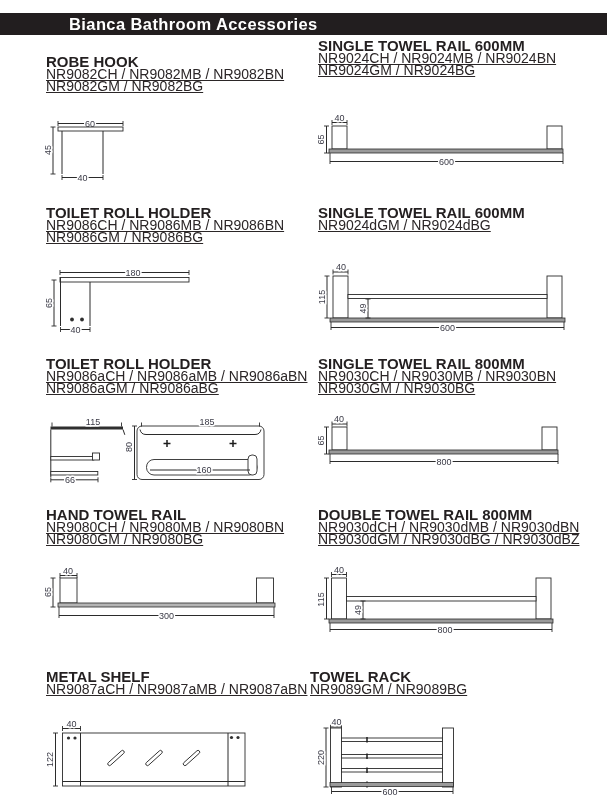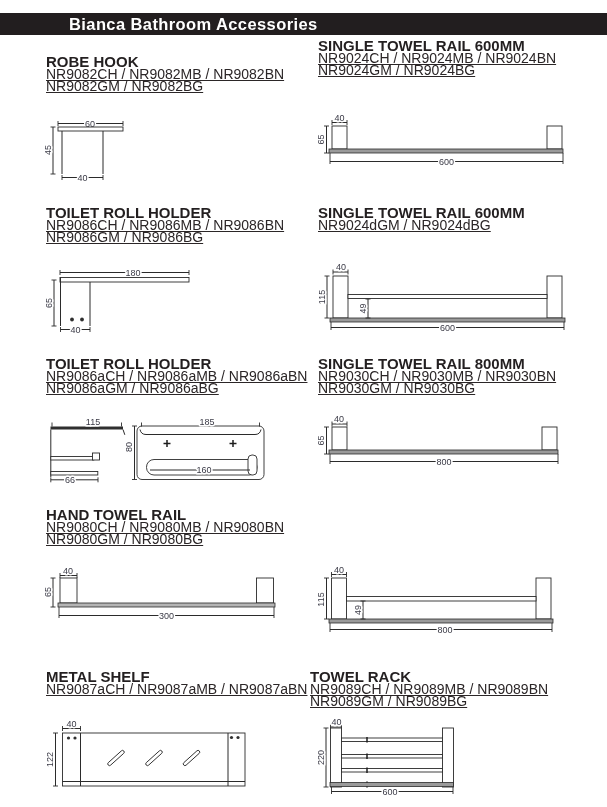--- a/index.html
+++ b/index.html
@@ -58,27 +58,31 @@
   <div class="product" style="left:318px;top:358px">
     <div class="ptitle">SINGLE TOWEL RAIL 800MM</div>
     <div class="code">NR9030CH / NR9030MB / NR9030BN</div>
     <div class="code">NR9030GM / NR9030BG</div>
   </div>
   <div class="product" style="left:46px;top:509px">
     <div class="ptitle">HAND TOWEL RAIL</div>
     <div class="code">NR9080CH / NR9080MB / NR9080BN</div>
     <div class="code">NR9080GM / NR9080BG</div>
   </div>
+  <div class="product" style="left:318px;top:509px">
+    <div class="ptitle">DOUBLE TOWEL RAIL 800MM</div>
+    <div class="code">NR9030dCH / NR9030dMB / NR9030dBN</div>
+    <div class="code">NR9030dGM / NR9030dBG / NR9030dBZ</div>
+  </div>
   <div class="product" style="left:46px;top:671px">
     <div class="ptitle">METAL SHELF</div>
     <div class="code">NR9087aCH / NR9087aMB / NR9087aBN</div>
   </div>
   <div class="product" style="left:310px;top:671px">
     <div class="ptitle">TOWEL RACK</div>
-    <div class="code">NR9089CH / NR9089MB / NR9089BN</div>
     <div class="code">NR9089GM / NR9089BG</div>
   </div>
 
   <svg class="drawings" width="607" height="807" viewBox="0 0 607 807">
 
     <g>
       <line class="ln" x1="58" y1="123.5" x2="123" y2="123.5"></line>
       <line class="tick" x1="58" y1="121" x2="58" y2="126"></line>
       <line class="tick" x1="123" y1="121" x2="123" y2="126"></line>
       <text class="dim" x="90" y="126.5">60</text>

